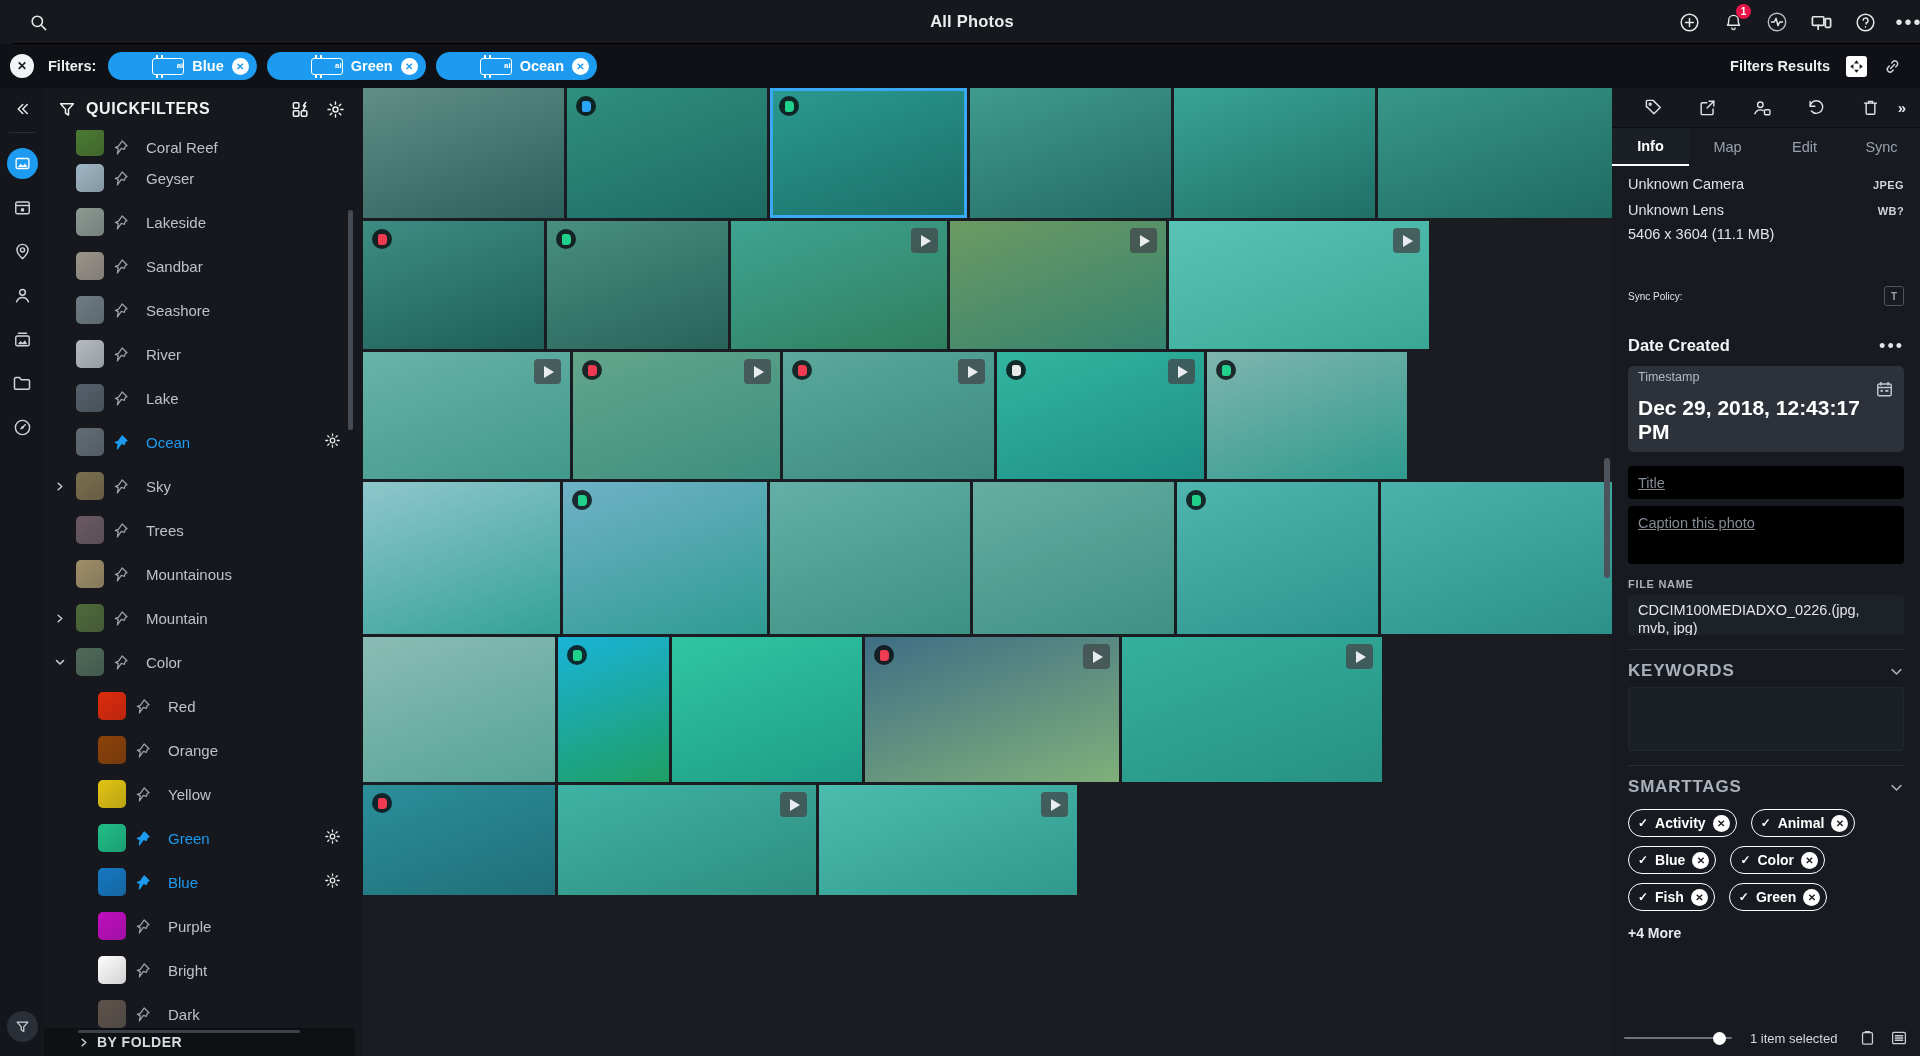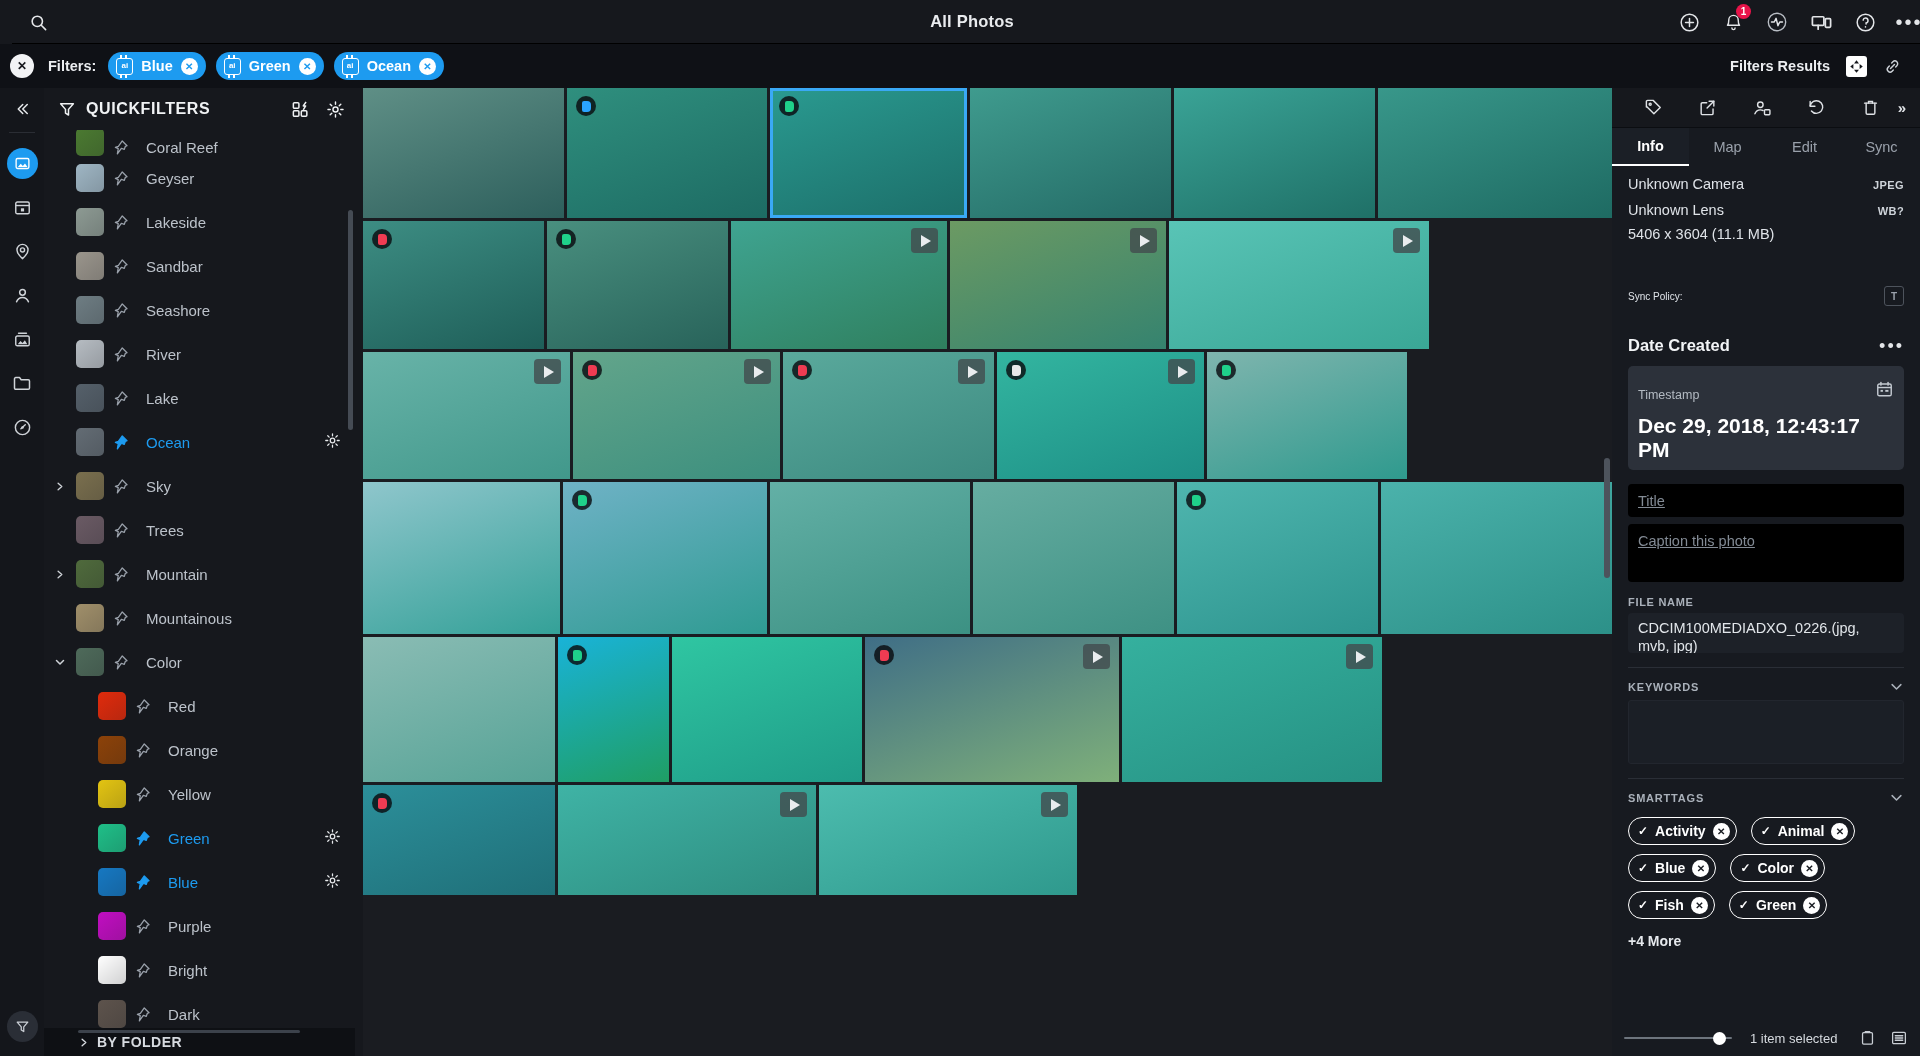--- a/index.html
+++ b/index.html
@@ -47,23 +47,23 @@
     font-weight: bold; cursor: pointer; flex: 0 0 auto;
   }
   .filters-label { font-size: 14.5px; font-weight: bold; margin: 0 12px 0 14px; color: #eceef1; }
   .chip {
     display: inline-flex; align-items: center; gap: 8px;
     background: #1d9bf0; color: #fff; border-radius: 16px;
     height: 28px; padding: 0 8px 0 8px; margin-right: 10px;
     font-size: 14.5px; font-weight: bold; cursor: pointer;
   }
   .chip .ai-glyph {
-    width: 17px; height: 17px; border: 1.6px solid #fff; border-radius: 3px;
-    font-size: 8px; line-height: 14px; text-align: center; font-weight: bold;
-    position: relative; flex: 0 0 auto;
+    width: 32px; height: 17px; border: 1.6px solid #fff; border-radius: 3px;
+    font-size: 8px; line-height: 14px; text-align: right; font-weight: bold;
+    position: relative; flex: 0 0 auto; margin-left: 36px;
   }
   .chip .ai-glyph::before, .chip .ai-glyph::after {
     content:""; position:absolute; background:#fff; width: 2px; height: 3px;
   }
   .chip .ai-glyph::before { top: -4px; left: 3px; box-shadow: 5px 0 0 #fff; }
   .chip .ai-glyph::after { bottom: -4px; left: 3px; box-shadow: 5px 0 0 #fff; }
   .chip .x {
     width: 17px; height: 17px; border-radius: 50%; background: #fff; color: #1d9bf0;
     font-size: 10px; display: flex; align-items: center; justify-content: center;
     font-weight: bold; flex: 0 0 auto;
@@ -163,37 +163,37 @@
   .rp-line .k { font-size: 14.5px; color: #dfe3e8; }
   .rp-line .v { font-size: 11px; font-weight: bold; color: #cfd4da; letter-spacing: .4px; }
   .rp-dim { font-size: 14.5px; color: #dfe3e8; margin-top: 8px; }
   .rp-syncrow { display: flex; align-items: center; justify-content: space-between; margin-top: 44px; }
   .rp-syncrow .k { font-size: 10px; color: #dfe3e8; }
   .t-box { width: 20px; height: 20px; border: 1px solid #4d535c; border-radius: 3px; color: #9aa1ab;
     font-size: 10px; display: flex; align-items: center; justify-content: center; font-weight: bold; }
   .rp-h { display: flex; align-items: center; justify-content: space-between; margin-top: 30px; }
   .rp-h .t { font-size: 16.5px; font-weight: bold; color: #f2f4f6; }
   .ts-field {
-    margin-top: 11px; background: #2c313a; border-radius: 5px; padding: 22px 10px 8px;
+    margin-top: 11px; background: #2c313a; border-radius: 5px; padding: 4px 10px 8px;
     position: relative;
   }
   .ts-label { font-size: 12.5px; color: #b3bac2; }
   .ts-value { font-size: 21px; font-weight: bold; color: #fff; margin-top: 12px; }
   .ts-cal { position: absolute; right: 10px; top: 14px; color: #c4cad1; }
   .in-field {
     margin-top: 14px; background: #000000; border-radius: 4px; height: 33px;
     display: flex; align-items: center; padding: 0 10px; font-size: 14.5px; color: #838b95; text-decoration: underline;
   }
   .in-field.tall { height: 58px; align-items: flex-start; padding-top: 9px; margin-top: 7px; }
   .sec-label { font-size: 11px; font-weight: bold; letter-spacing: .7px; color: #aab1ba; margin-top: 14px; }
   .fn-box { background: #1d2128; border-radius: 4px; margin-top: 5px; padding: 6px 10px;
     font-size: 14.5px; color: #e2e6ea; line-height: 18px; height: 40px; overflow: hidden; }
   .divider { height: 1px; background: #2a2e36; margin-top: 14px; }
   .sec-head { display: flex; align-items: center; justify-content: space-between; margin-top: 11px; }
-  .sec-head .l { font-size: 11px; font-weight: bold; letter-spacing: .8px; color: #aab1ba; }
+  .sec-head .l { font-size: 17px; font-weight: bold; letter-spacing: .8px; color: #aab1ba; }
   .kw-box { margin-top: 6px; height: 64px; background: #1b1f26; border: 1px solid #22262e; border-radius: 3px; }
   .tags { display: flex; flex-wrap: wrap; gap: 9px 14px; margin-top: 12px; }
   .tag {
     display: inline-flex; align-items: center; gap: 7px; border: 1.4px solid #fff;
     border-radius: 15px; height: 28px; padding: 0 6px 0 9px; font-size: 14px;
     font-weight: bold; color: #fff; cursor: pointer;
   }
   .tag .chk { font-size: 12px; font-weight: bold; }
   .tag .x { width: 17px; height: 17px; border-radius: 50%; background: #fff; color: #171a20;
     font-size: 10px; display: flex; align-items: center; justify-content: center; }
@@ -533,46 +533,46 @@
         </span>
         <span class="qf-thumb" style="background: linear-gradient(140deg, rgb(106, 90, 100), rgba(106, 90, 100, 0.8));"></span>
         <span class="qf-pin">
           <svg width="17" height="17" viewBox="0 0 24 24" fill="none" stroke="#9aa1ab" stroke-width="1.8" stroke-linejoin="round">
             <path d="M14.5 2.8l6.7 6.7-2.4 1-1.6 4.2-4-1.6-5.6 7.9 1.2-7.5-4-1.6 4.2-1.6z"></path>
           </svg>
         </span>
         <span class="qf-label">Trees</span>
       </div>
       <div class="qf-row">
+        <span class="chev empty">
+          <svg width="11" height="11" viewBox="0 0 24 24" fill="none" stroke="#cfd3d8" stroke-width="3" stroke-linecap="round" stroke-linejoin="round">
+            <polyline points="9,5 17,12 9,19"></polyline>
+          </svg>
+        </span>
+        <span class="qf-thumb" style="background: linear-gradient(140deg, rgb(160, 143, 106), rgba(160, 143, 106, 0.8));"></span>
+        <span class="qf-pin">
+          <svg width="17" height="17" viewBox="0 0 24 24" fill="none" stroke="#9aa1ab" stroke-width="1.8" stroke-linejoin="round">
+            <path d="M14.5 2.8l6.7 6.7-2.4 1-1.6 4.2-4-1.6-5.6 7.9 1.2-7.5-4-1.6 4.2-1.6z"></path>
+          </svg>
+        </span>
+        <span class="qf-label">Mountainous</span>
+      </div>
+      <div class="qf-row">
         <span class="chev">
           <svg width="11" height="11" viewBox="0 0 24 24" fill="none" stroke="#cfd3d8" stroke-width="3" stroke-linecap="round" stroke-linejoin="round">
             <polyline points="9,5 17,12 9,19"></polyline>
           </svg>
         </span>
         <span class="qf-thumb" style="background: linear-gradient(140deg, rgb(79, 106, 60), rgba(79, 106, 60, 0.8));"></span>
         <span class="qf-pin">
           <svg width="17" height="17" viewBox="0 0 24 24" fill="none" stroke="#9aa1ab" stroke-width="1.8" stroke-linejoin="round">
             <path d="M14.5 2.8l6.7 6.7-2.4 1-1.6 4.2-4-1.6-5.6 7.9 1.2-7.5-4-1.6 4.2-1.6z"></path>
           </svg>
         </span>
         <span class="qf-label">Mountain</span>
-      </div>
-      <div class="qf-row">
-        <span class="chev empty">
-          <svg width="11" height="11" viewBox="0 0 24 24" fill="none" stroke="#cfd3d8" stroke-width="3" stroke-linecap="round" stroke-linejoin="round">
-            <polyline points="9,5 17,12 9,19"></polyline>
-          </svg>
-        </span>
-        <span class="qf-thumb" style="background: linear-gradient(140deg, rgb(160, 143, 106), rgba(160, 143, 106, 0.8));"></span>
-        <span class="qf-pin">
-          <svg width="17" height="17" viewBox="0 0 24 24" fill="none" stroke="#9aa1ab" stroke-width="1.8" stroke-linejoin="round">
-            <path d="M14.5 2.8l6.7 6.7-2.4 1-1.6 4.2-4-1.6-5.6 7.9 1.2-7.5-4-1.6 4.2-1.6z"></path>
-          </svg>
-        </span>
-        <span class="qf-label">Mountainous</span>
       </div>
       <div class="qf-row">
         <span class="chev">
           <svg width="12" height="12" viewBox="0 0 24 24" fill="none" stroke="#cfd3d8" stroke-width="3" stroke-linecap="round" stroke-linejoin="round">
             <polyline points="5,9 12,16 19,9"></polyline>
           </svg>
         </span>
         <span class="qf-thumb" style="background: linear-gradient(140deg, rgb(78, 106, 90), rgba(78, 106, 90, 0.8));"></span>
         <span class="qf-pin">
           <svg width="17" height="17" viewBox="0 0 24 24" fill="none" stroke="#9aa1ab" stroke-width="1.8" stroke-linejoin="round">

